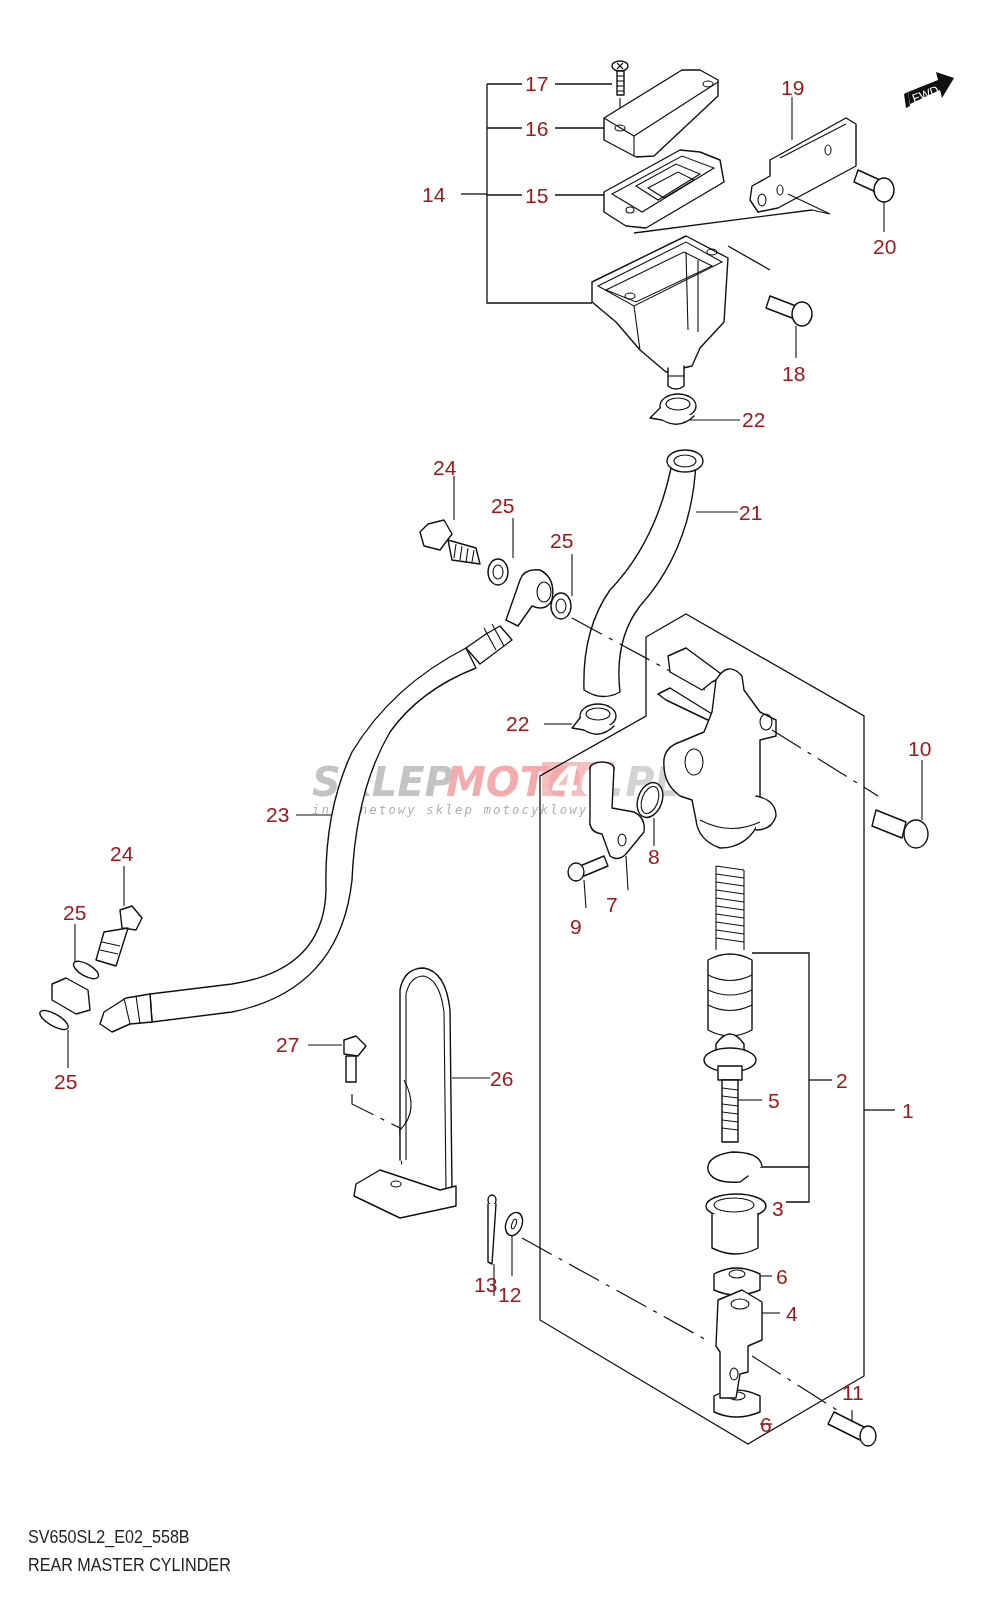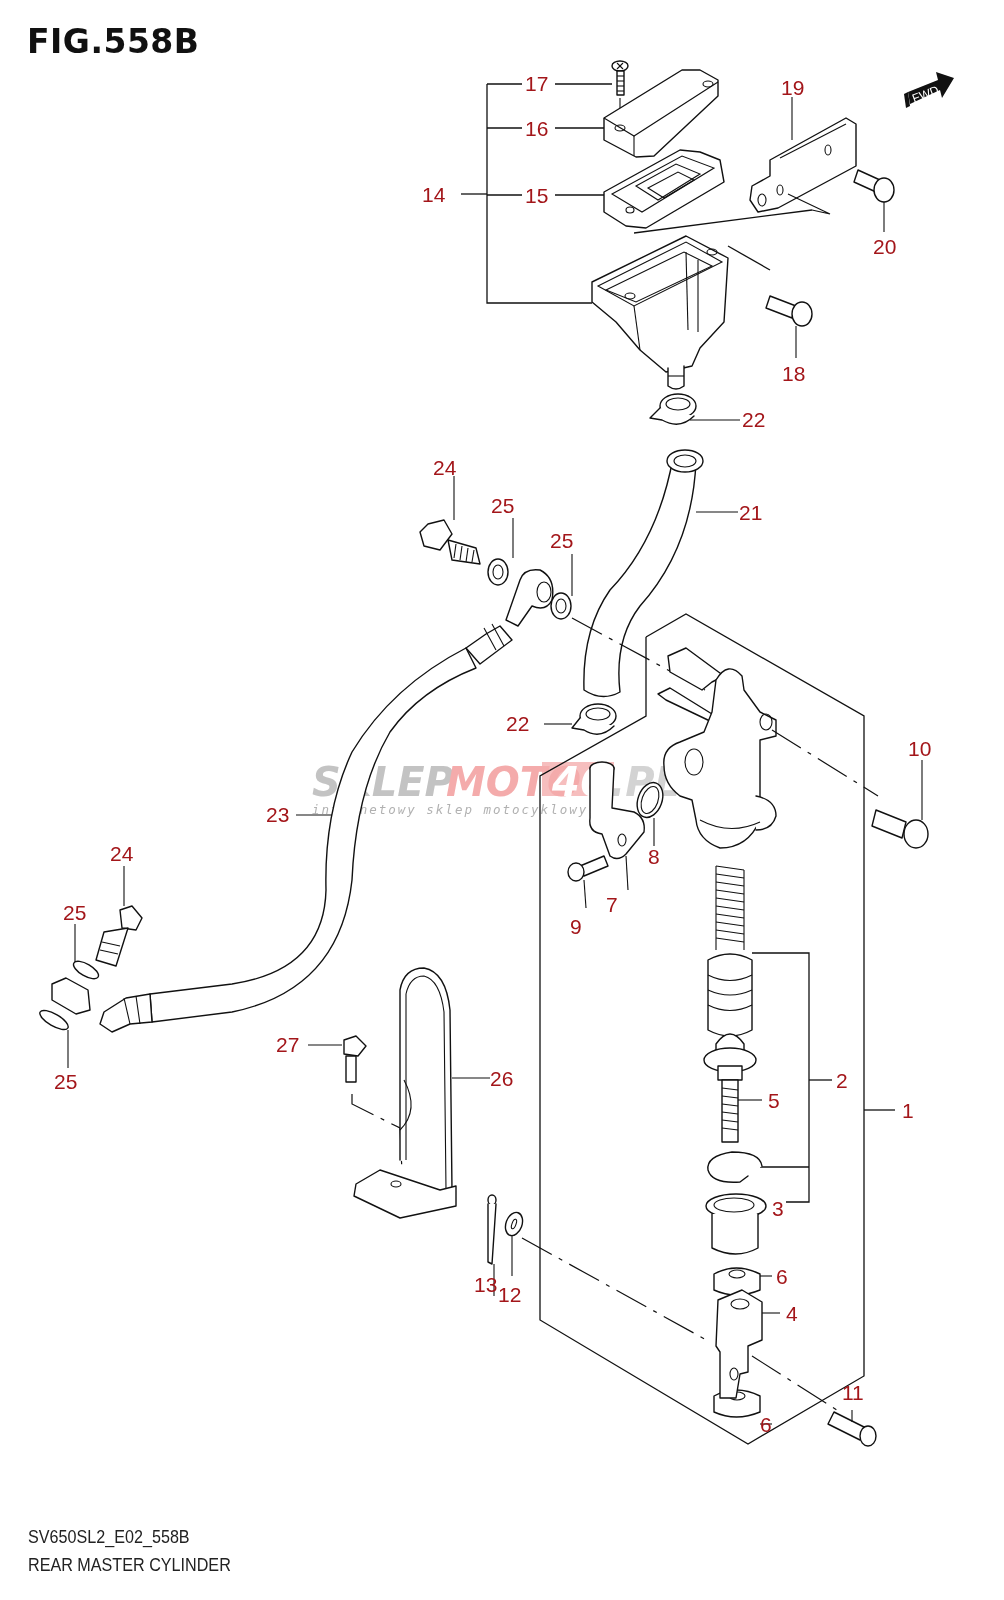--- a/index.html
+++ b/index.html
@@ -15,21 +15,20 @@
   .thin { stroke:#111; stroke-width:1.1; fill:none; }
   .dash { stroke:#111; stroke-width:1.2; fill:none; stroke-dasharray:34 8 4 8; }
   .wm-big { font-family:"DejaVu Sans", sans-serif; font-weight:bold; font-style:italic; font-size:40px; }
   .wm-small { font-family:"DejaVu Sans Mono", monospace; font-style:italic; font-size:12.5px; fill:#a9a9a9; letter-spacing:2px; }
 </style>
 </head>
 <body>
 
 <div id="stage">
 
-  <div class="fig-title">FIG.558B</div>
 
   <svg width="1004" height="1600" viewBox="0 0 1004 1600" style="position:absolute;left:0;top:0">
 
     <g opacity="0.9">
       <rect x="542" y="762" width="72" height="34" fill="#f6b7b7"></rect>
       <text x="312" y="796" class="wm-big" fill="#bdbdbd">SKLEP</text>
       <text x="446" y="796" class="wm-big" fill="#f3a3a3">MOTO</text>
       <text x="552" y="796" class="wm-big" fill="#ffffff">46</text>
       <text x="610" y="796" class="wm-big" fill="#cfcfcf">.PL</text>
       <text x="312" y="814" class="wm-small">internetowy sklep motocyklowy</text>

